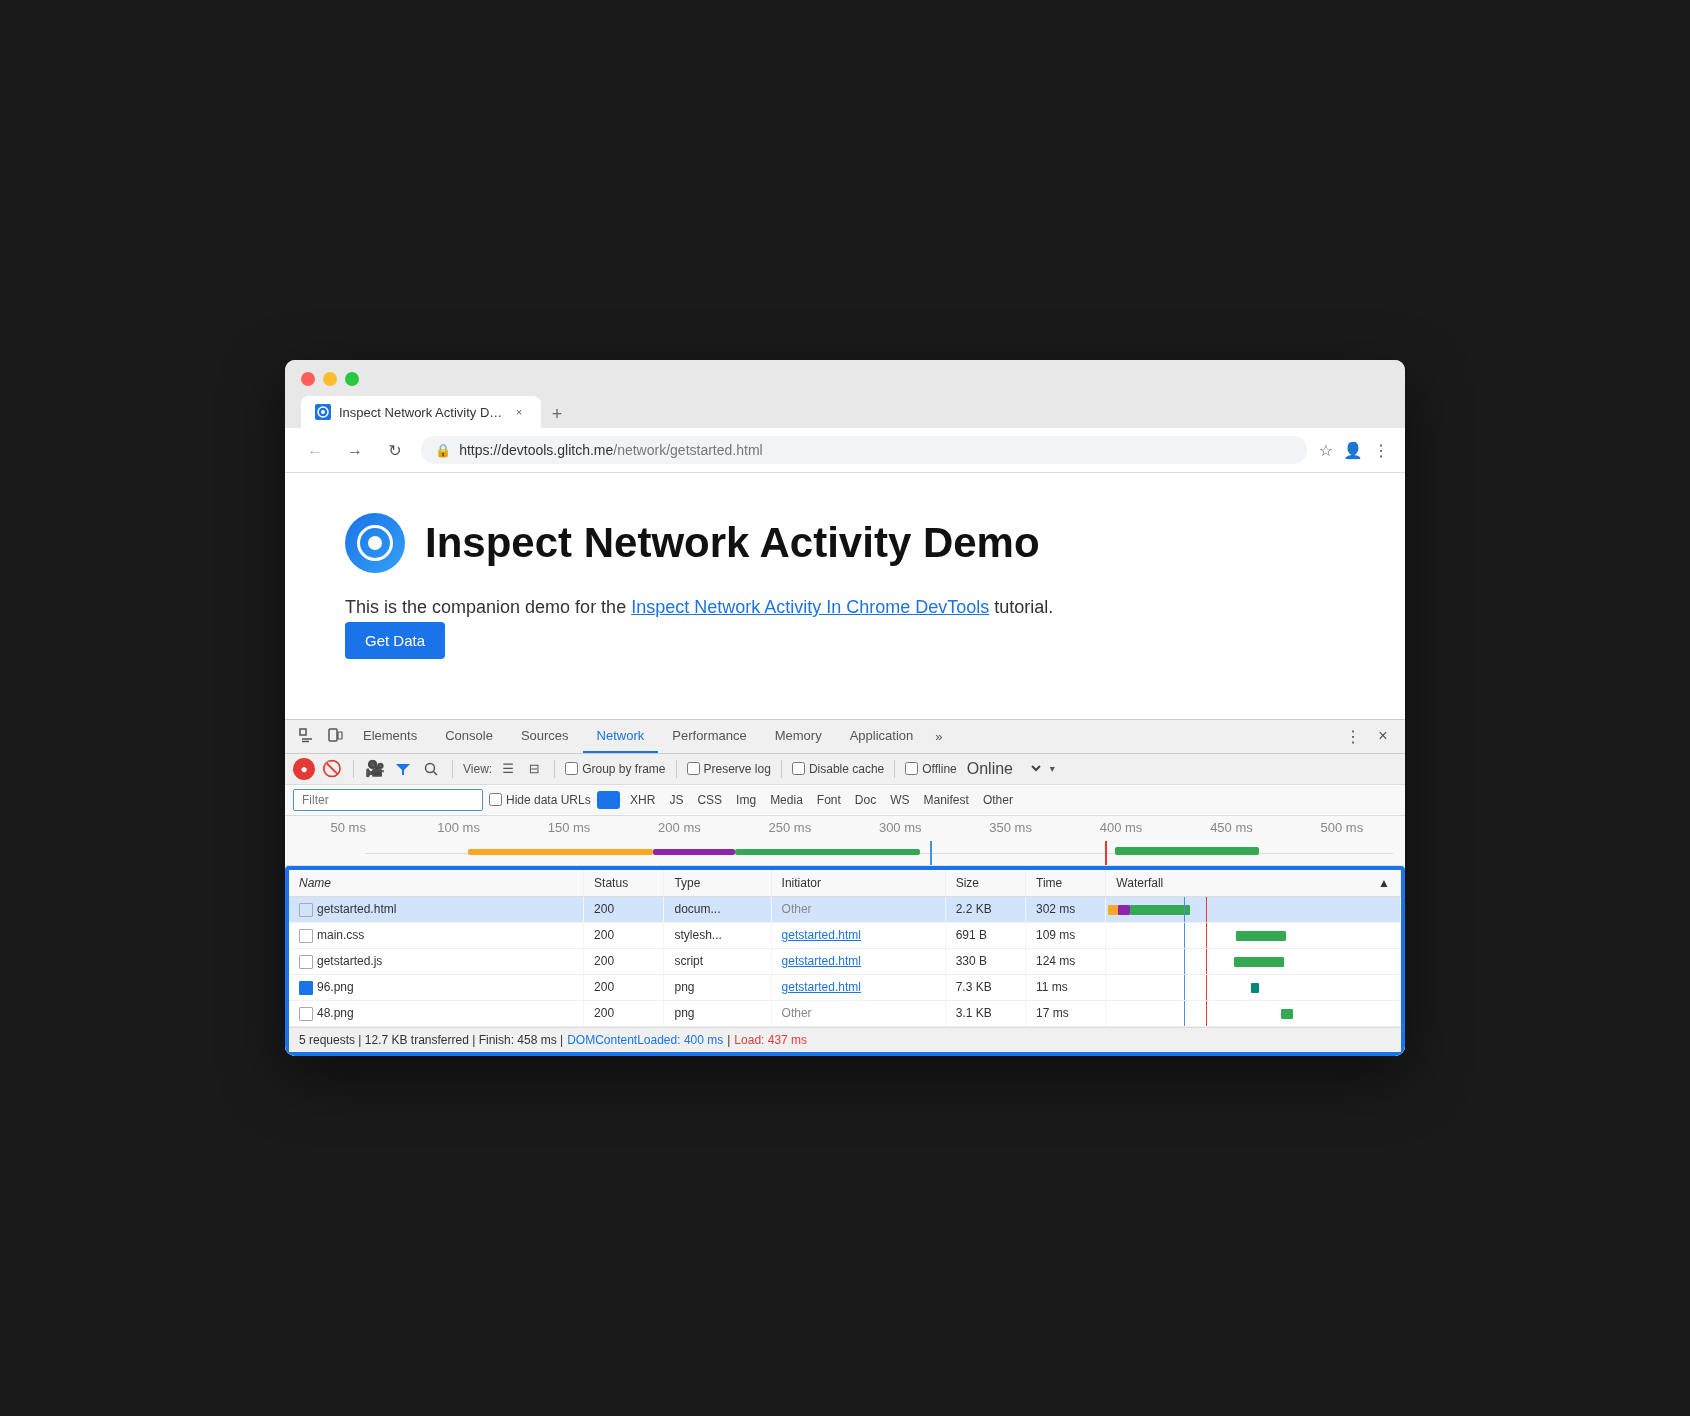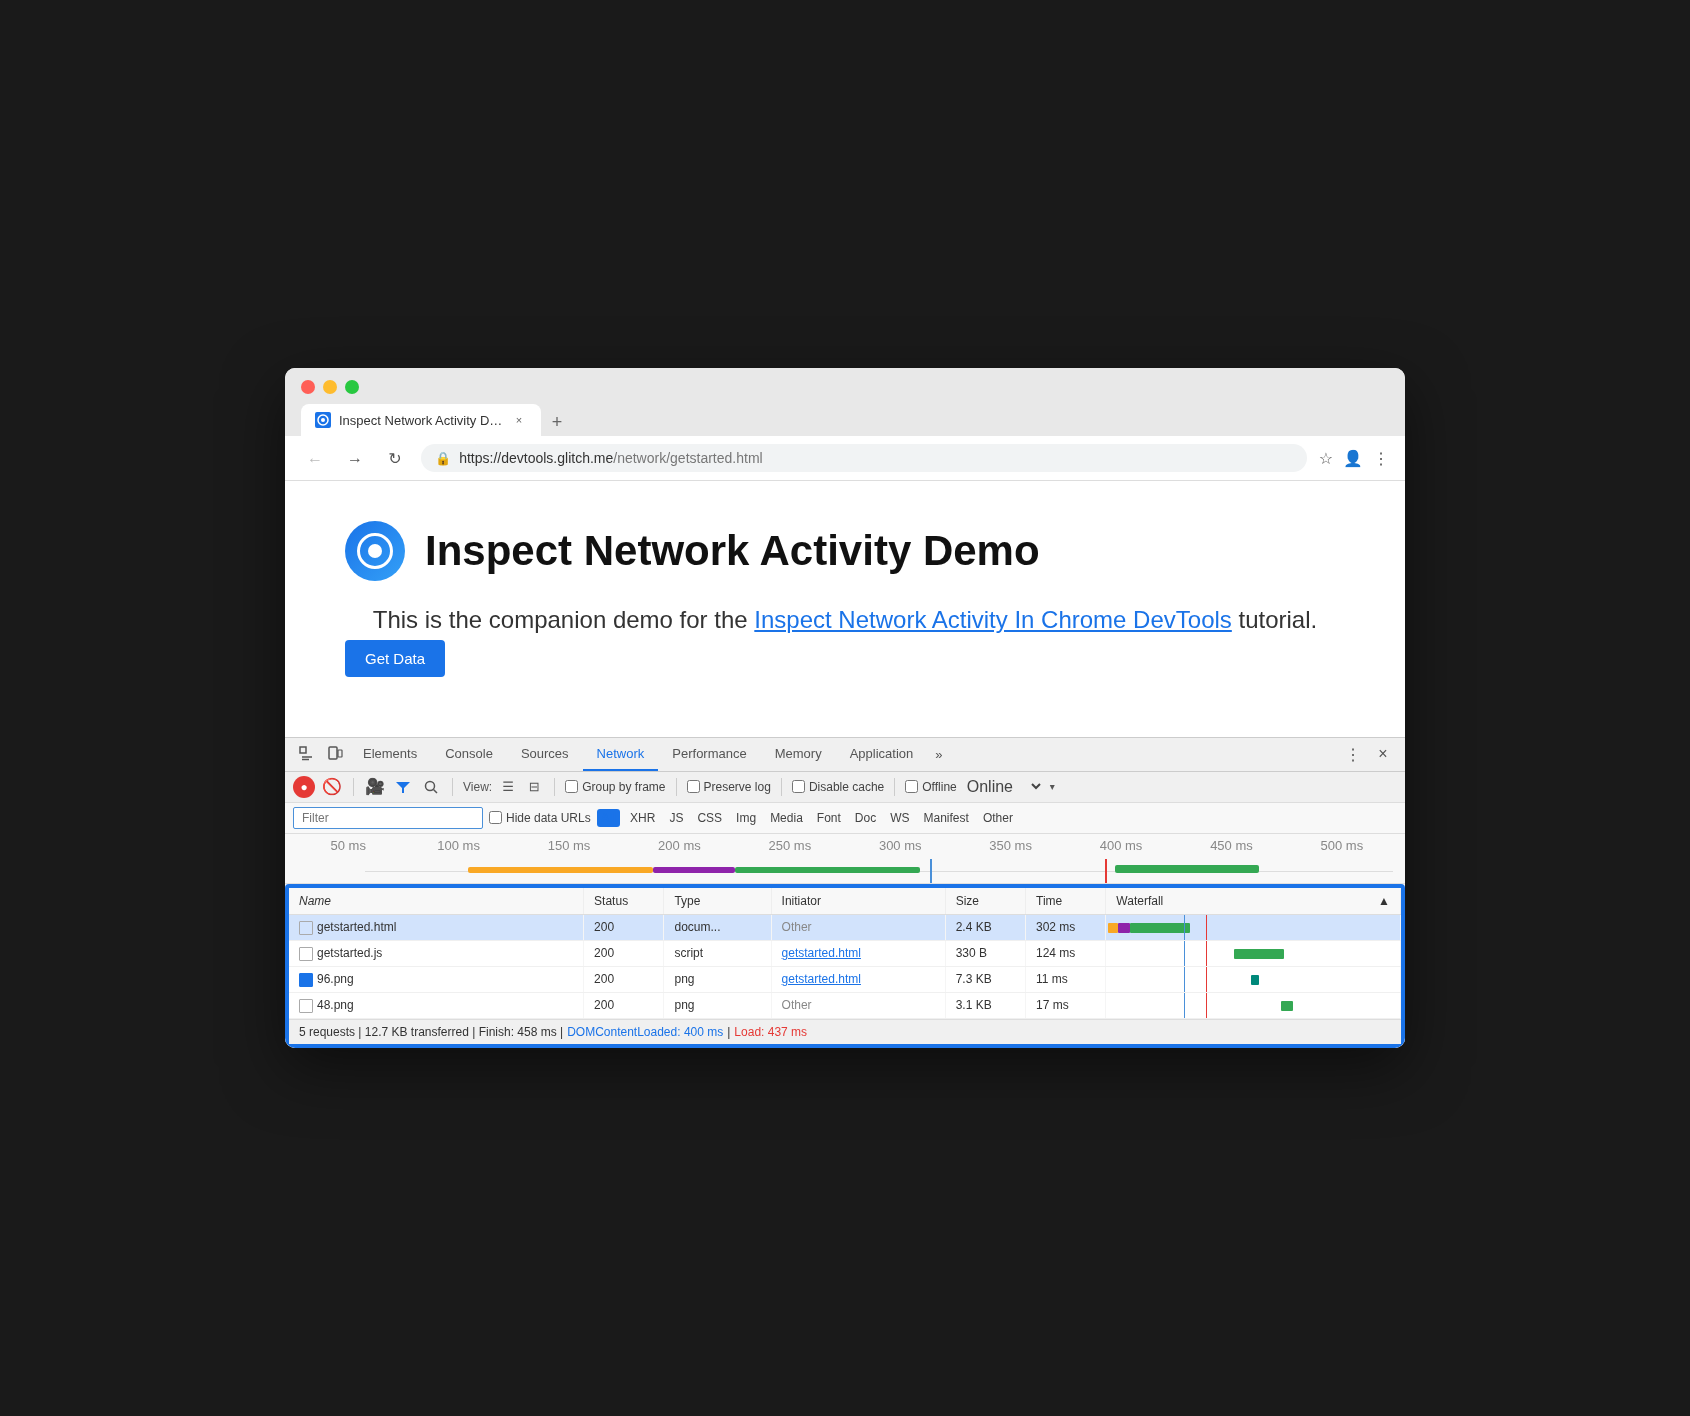--- a/index.html
+++ b/index.html
@@ -219,24 +219,23 @@
       border-radius: 50%;
     }
 
     .page-title {
       font-size: 42px;
       font-weight: 800;
       color: #111;
     }
 
     .page-subtitle {
-      font-size: 24px;
+      font-size: 18px;
       color: #333;
       line-height: 1.6;
-      text-align: center;
     }
 
     .page-subtitle a {
       color: #1a73e8;
       text-decoration: underline;
     }
 
     .get-data-btn {
       background: #1a73e8;
       color: white;
@@ -779,26 +778,39 @@
               </div>
             </th>
           </tr>
         </thead>
         <tbody id="network-table-body">
         <tr class="selected">
               <td><span class="file-icon"></span>getstarted.html</td>
               <td>200</td>
               <td>docum...</td>
               <td style="color: rgb(136, 136, 136);">Other</td>
-              <td>2.4 KB</td>
+              <td>2.2 KB</td>
               <td>302 ms</td>
               <td style="padding: 0px; position: relative; height: 26px; width: 220px;">
                 <div class="waterfall-bar wf-orange" style="left: 2px; width: 10px;"></div>
                 <div class="waterfall-bar wf-purple" style="left: 12px; width: 12px;"></div>
                 <div class="waterfall-bar wf-green" style="left: 24px; width: 60px;"></div>
+                <div class="wf-line-blue" style="left: 78px;"></div>
+                <div class="wf-line-red" style="left: 100px;"></div>
+              </td>
+            </tr>
+            <tr>
+              <td><span class="file-icon"></span>main.css</td>
+              <td>200</td>
+              <td>stylesh...</td>
+              <td><span class="initiator-link">getstarted.html</span></td>
+              <td>691 B</td>
+              <td>109 ms</td>
+              <td style="padding: 0px; position: relative; height: 26px; width: 220px;">
+                <div class="waterfall-bar wf-green" style="left: 130px; width: 50px;"></div>
                 <div class="wf-line-blue" style="left: 78px;"></div>
                 <div class="wf-line-red" style="left: 100px;"></div>
               </td>
             </tr>
             <tr>
               <td><span class="file-icon"></span>getstarted.js</td>
               <td>200</td>
               <td>script</td>
               <td><span class="initiator-link">getstarted.html</span></td>
               <td>330 B</td>

